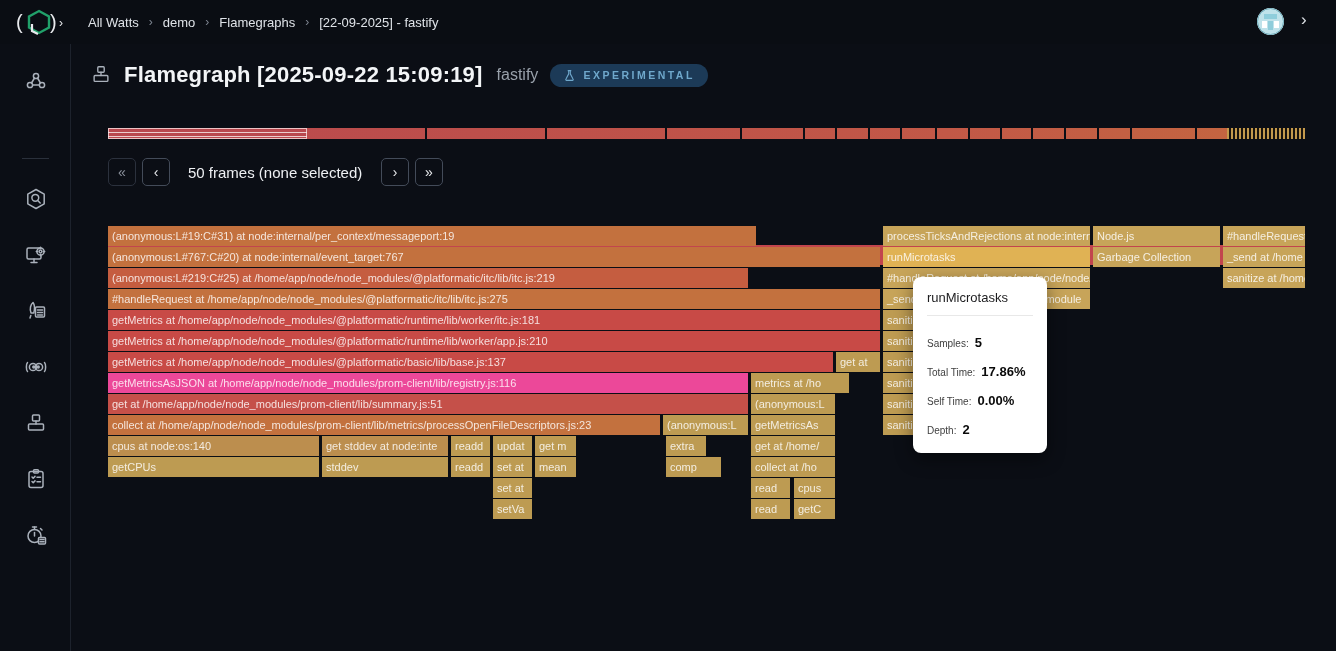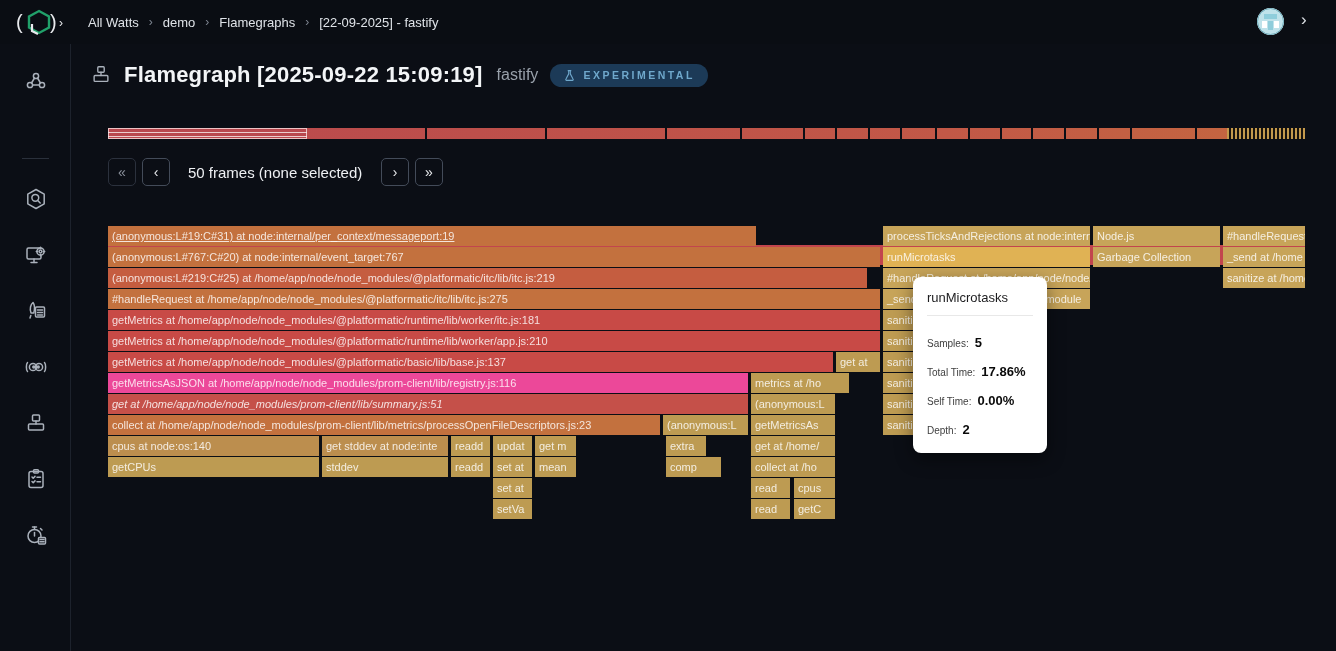--- a/index.html
+++ b/index.html
@@ -244,44 +244,44 @@
       <div class="tt-row">
           <span class="tt-label">Self Time:</span>
           <span class="tt-value">0.00%</span>
         </div>
       <div class="tt-row">
           <span class="tt-label">Depth:</span>
           <span class="tt-value">2</span>
         </div>
     </div>
   <div class="block" style="left: 0px; top: 0px; width: 1197px; background: rgb(194, 69, 77); margin-top: 40px;">all</div>
-      <div class="block" style="left: 0px; top: 21px; width: 648px; background: rgb(195, 113, 62); text-decoration: underline;">(anonymous:L#19:C#31) at node:internal/per_context/messageport:19</div>
+      <div class="block" style="left: 0px; top: 21px; width: 648px; background: rgb(195, 113, 62);">(anonymous:L#19:C#31) at node:internal/per_context/messageport:19</div>
       <div class="block" style="left: 775px; top: 21px; width: 207px; background: rgb(199, 164, 89);">processTicksAndRejections at node:internal</div>
       <div class="block" style="left: 985px; top: 21px; width: 127px; background: rgb(199, 164, 89);">Node.js</div>
       <div class="block" style="left: 1115px; top: 21px; width: 82px; background: rgb(199, 164, 89);">#handleRequest at /home</div>
       <div class="block" style="left: 0px; top: 42px; width: 772px; background: rgb(195, 113, 62);">(anonymous:L#767:C#20) at node:internal/event_target:767</div>
       <div class="block" style="left: 775px; top: 42px; width: 207px; background: rgb(224, 178, 84);">runMicrotasks</div>
       <div class="block" style="left: 985px; top: 42px; width: 127px; background: rgb(199, 164, 89);">Garbage Collection</div>
       <div class="block" style="left: 1115px; top: 42px; width: 82px; background: rgb(199, 164, 89);">_send at /home</div>
-      <div class="block" style="left: 0px; top: 63px; width: 759px; background: rgb(197, 93, 64);">(anonymous:L#219:C#25) at /home/app/node/node_modules/@platformatic/itc/lib/itc.js:219</div>
+      <div class="block" style="left: 0px; top: 63px; width: 640px; background: rgb(197, 93, 64);">(anonymous:L#219:C#25) at /home/app/node/node_modules/@platformatic/itc/lib/itc.js:219</div>
       <div class="block" style="left: 775px; top: 63px; width: 207px; background: rgb(199, 164, 89);">#handleRequest at /home/app/node/node/no</div>
       <div class="block" style="left: 1115px; top: 63px; width: 82px; background: rgb(199, 164, 89);">sanitize at /home</div>
       <div class="block" style="left: 0px; top: 84px; width: 772px; background: rgb(195, 113, 62);">#handleRequest at /home/app/node/node_modules/@platformatic/itc/lib/itc.js:275</div>
       <div class="block" style="left: 775px; top: 84px; width: 207px; background: rgb(199, 164, 89);">_send at /home/app/node/node_module</div>
       <div class="block" style="left: 0px; top: 105px; width: 772px; background: rgb(200, 74, 70);">getMetrics at /home/app/node/node_modules/@platformatic/runtime/lib/worker/itc.js:181</div>
       <div class="block" style="left: 775px; top: 105px; width: 130px; background: rgb(189, 155, 82);">sanitize at /home</div>
       <div class="block" style="left: 0px; top: 126px; width: 772px; background: rgb(200, 74, 70);">getMetrics at /home/app/node/node_modules/@platformatic/runtime/lib/worker/app.js:210</div>
       <div class="block" style="left: 775px; top: 126px; width: 130px; background: rgb(189, 155, 82);">sanitize at /home</div>
       <div class="block" style="left: 0px; top: 147px; width: 725px; background: rgb(200, 74, 70);">getMetrics at /home/app/node/node_modules/@platformatic/basic/lib/base.js:137</div>
       <div class="block" style="left: 728px; top: 147px; width: 44px; background: rgb(189, 155, 82);">get at</div>
       <div class="block" style="left: 775px; top: 147px; width: 130px; background: rgb(189, 155, 82);">sanitize at /home</div>
       <div class="block" style="left: 0px; top: 168px; width: 640px; background: #ec4899;">getMetricsAsJSON at /home/app/node/node_modules/prom-client/lib/registry.js:116</div>
       <div class="block" style="left: 643px; top: 168px; width: 98px; background: rgb(189, 155, 82);">metrics at /ho</div>
       <div class="block" style="left: 775px; top: 168px; width: 130px; background: rgb(189, 155, 82);">sanitize at /home</div>
-      <div class="block" style="left: 0px; top: 189px; width: 640px; background: rgb(197, 80, 73); font-style: italic;">get at /home/app/node/node_modules/prom-client/lib/summary.js:51</div>
+      <div class="block" style="left: 0px; top: 189px; width: 640px; background: rgb(197, 80, 73);">get at /home/app/node/node_modules/prom-client/lib/summary.js:51</div>
       <div class="block" style="left: 643px; top: 189px; width: 84px; background: rgb(189, 155, 82);">(anonymous:L</div>
       <div class="block" style="left: 775px; top: 189px; width: 130px; background: rgb(189, 155, 82);">sanitize at /home</div>
       <div class="block" style="left: 0px; top: 210px; width: 552px; background: rgb(195, 113, 62);">collect at /home/app/node/node_modules/prom-client/lib/metrics/processOpenFileDescriptors.js:23</div>
       <div class="block" style="left: 555px; top: 210px; width: 85px; background: rgb(189, 155, 82);">(anonymous:L</div>
       <div class="block" style="left: 643px; top: 210px; width: 84px; background: rgb(189, 155, 82);">getMetricsAs</div>
       <div class="block" style="left: 775px; top: 210px; width: 37px; background: rgb(189, 155, 82);">saniti</div>
       <div class="block" style="left: 0px; top: 231px; width: 211px; background: rgb(188, 142, 78);">cpus at node:os:140</div>
       <div class="block" style="left: 214px; top: 231px; width: 126px; background: rgb(188, 142, 78);">get stddev at node:inte</div>
       <div class="block" style="left: 343px; top: 231px; width: 39px; background: rgb(189, 155, 82);">readd</div>
       <div class="block" style="left: 385px; top: 231px; width: 39px; background: rgb(189, 155, 82);">updat</div>

